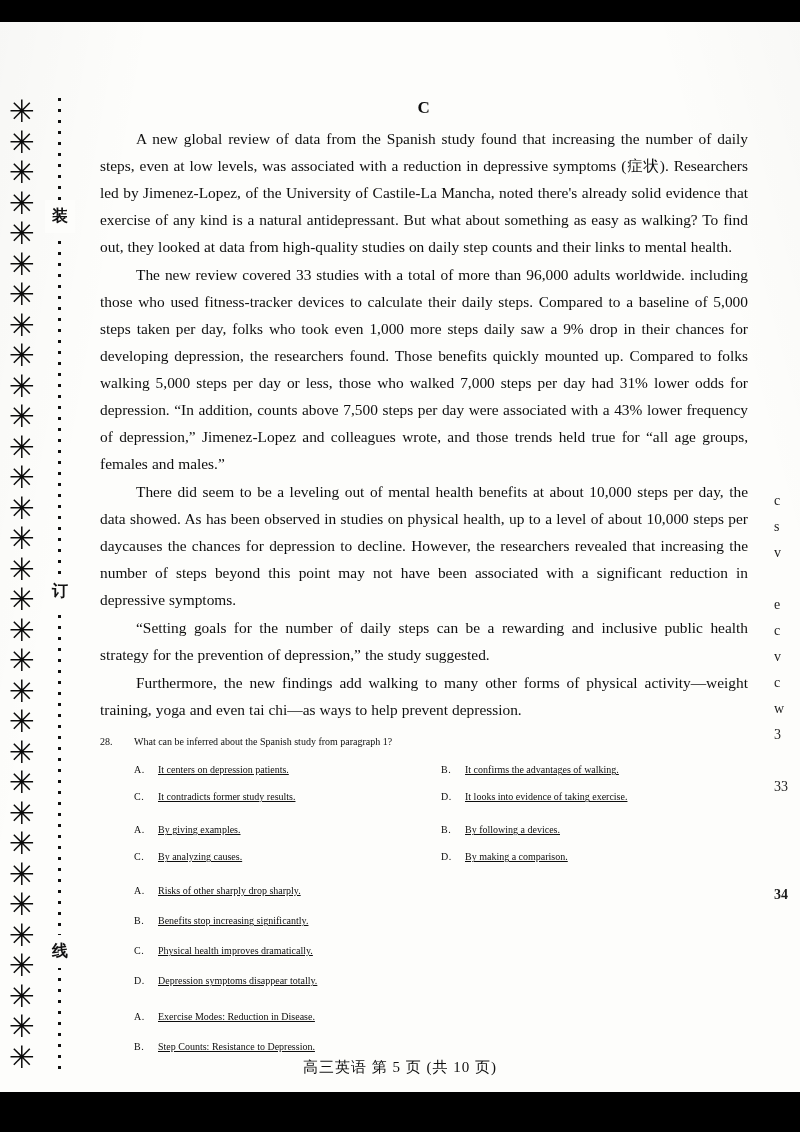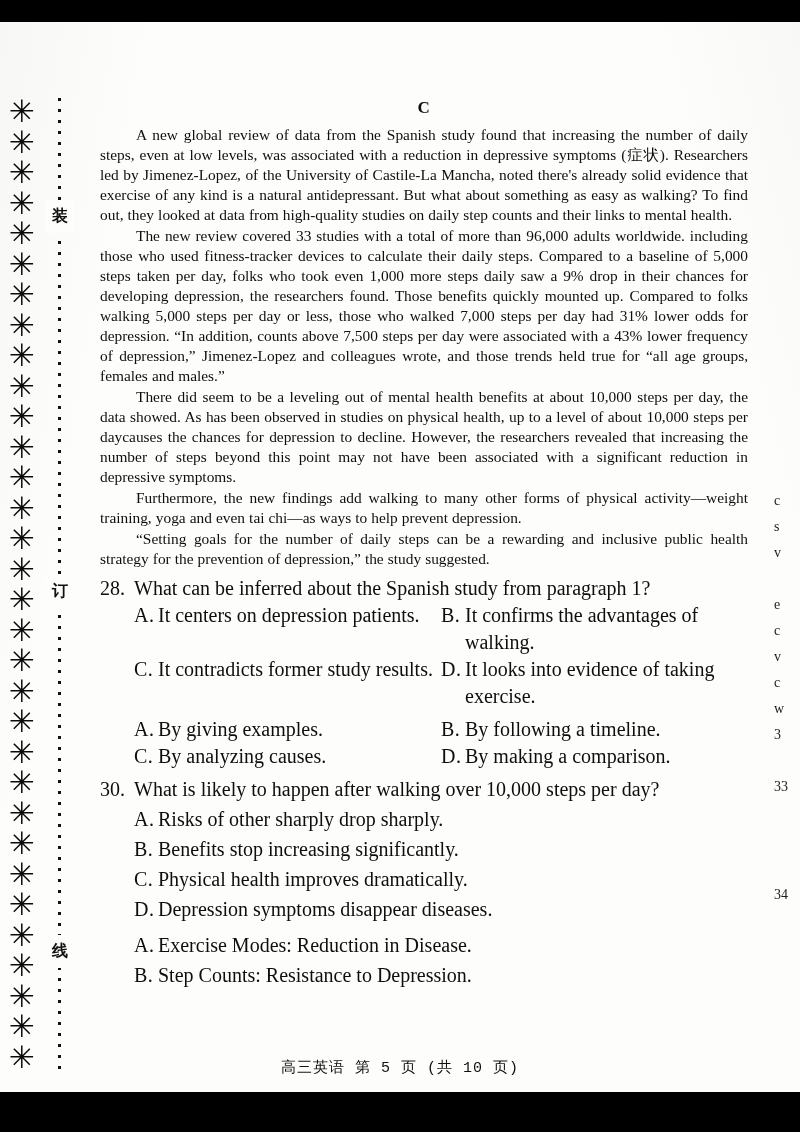--- a/index.html
+++ b/index.html
@@ -103,32 +103,32 @@
     font-size: 17px;
     font-weight: 700;
     color: #0d0d0d;
     margin: 0 0 7px 0;
     letter-spacing: 0.5px;
   }
 
   p.para {
     margin: 0 0 1px 0;
     font-size: 15.4px;
-    line-height: 20px;
+    line-height: 27px;
     color: #0e0e0e;
     text-align: justify;
     text-justify: inter-word;
     text-indent: 36px;
     word-spacing: 0.2px;
   }
 
   
   .question {
     margin-top: 6px;
-    font-size: 20px;
+    font-size: 10px;
     line-height: 26.4px;
     color: #0e0e0e;
   }
   .q-stem {
     display: flex;
     align-items: baseline;
   }
   .q-num {
     width: 34px;
     flex: 0 0 34px;
@@ -156,30 +156,30 @@
   .opts-1col .opt {
     display: flex;
     align-items: baseline;
     line-height: 30px;
   }
   .opt-letter {
     flex: 0 0 auto;
     min-width: 24px;
     letter-spacing: 0.5px;
   }
-  .opt-text { flex: 1; }
+  .opt-text { flex: 1; text-decoration: underline; }
 
   
   .footer {
     position: absolute;
     left: 0;
     top: 1058px;
     width: 800px;
     text-align: center;
-    font-family: Liberation Mono, monospace;
+    font-family: Liberation Serif, serif;
     font-size: 15px;
     color: #101010;
     letter-spacing: 1px;
   }
 
   
   .bleed {
     position: absolute;
     right: 0;
     top: 470px;
@@ -245,22 +245,22 @@
   <div class="bind-char c3">线</div>
 
   <div class="column">
 
     <div class="section-letter">C</div>
 
     <div id="passage-host">
         <p class="para">A new global review of data from the Spanish study found that increasing the number of daily steps, even at low levels, was associated with a reduction in depressive symptoms (症状). Researchers led by Jimenez-Lopez, of the University of Castile-La Mancha, noted there's already solid evidence that exercise of any kind is a natural antidepressant. But what about something as easy as walking? To find out, they looked at data from high-quality studies on daily step counts and their links to mental health.</p>
         <p class="para">The new review covered 33 studies with a total of more than 96,000 adults worldwide. including those who used fitness-tracker devices to calculate their daily steps. Compared to a baseline of 5,000 steps taken per day, folks who took even 1,000 more steps daily saw a 9% drop in their chances for developing depression, the researchers found. Those benefits quickly mounted up. Compared to folks walking 5,000 steps per day or less, those who walked 7,000 steps per day had 31% lower odds for depression. “In addition, counts above 7,500 steps per day were associated with a 43% lower frequency of depression,” Jimenez-Lopez and colleagues wrote, and those trends held true for “all age groups, females and males.”</p>
         <p class="para">There did seem to be a leveling out of mental health benefits at about 10,000 steps per day, the data showed. As has been observed in studies on physical health, up to a level of about 10,000 steps per daycauses the chances for depression to decline. However, the researchers revealed that increasing the number of steps beyond this point may not have been associated with a significant reduction in depressive symptoms.</p>
+        <p class="para">“Setting goals for the number of daily steps can be a rewarding and inclusive public health strategy for the prevention of depression,” the study suggested.</p>
         <p class="para">Furthermore, the new findings add walking to many other forms of physical activity—weight training, yoga and even tai chi—as ways to help prevent depression.</p>
-        <p class="para">“Setting goals for the number of daily steps can be a rewarding and inclusive public health strategy for the prevention of depression,” the study suggested.</p>
       </div>
 
     <div id="questions-host">
         <div class="question">
           <div class="q-stem">
             <span class="q-num">28.</span>
             <span class="q-text">What can be inferred about the Spanish study from paragraph 1?</span>
           </div>
           <div class="opts-2col">
             <div class="opt">
@@ -282,53 +282,49 @@
           </div>
         </div>
         <div class="question">
           <div class="opts-2col">
             <div class="opt">
               <span class="opt-letter">A.</span>
               <span class="opt-text">By giving examples.</span>
             </div>
             <div class="opt">
               <span class="opt-letter">B.</span>
-              <span class="opt-text">By following a timeline.</span>
+              <span class="opt-text">By following a devices.</span>
             </div>
             <div class="opt">
               <span class="opt-letter">C.</span>
               <span class="opt-text">By analyzing causes.</span>
             </div>
             <div class="opt">
               <span class="opt-letter">D.</span>
               <span class="opt-text">By making a comparison.</span>
             </div>
           </div>
         </div>
         <div class="question">
-          <div class="q-stem">
-            <span class="q-num">30.</span>
-            <span class="q-text">What is likely to happen after walking over 10,000 steps per day?</span>
-          </div>
           <div class="opts-1col">
             <div class="opt">
               <span class="opt-letter">A.</span>
               <span class="opt-text">Risks of other sharply drop sharply.</span>
             </div>
             <div class="opt">
               <span class="opt-letter">B.</span>
               <span class="opt-text">Benefits stop increasing significantly.</span>
             </div>
             <div class="opt">
               <span class="opt-letter">C.</span>
               <span class="opt-text">Physical health improves dramatically.</span>
             </div>
             <div class="opt">
               <span class="opt-letter">D.</span>
-              <span class="opt-text">Depression symptoms disappear diseases.</span>
+              <span class="opt-text">Depression symptoms disappear totally.</span>
             </div>
           </div>
         </div>
         <div class="question">
           <div class="opts-1col">
             <div class="opt">
               <span class="opt-letter">A.</span>
               <span class="opt-text">Exercise Modes: Reduction in Disease.</span>
             </div>
             <div class="opt">
@@ -345,21 +341,21 @@
       <div class="frag" style="top: 18px;">c</div>
       <div class="frag" style="top: 44px;">s</div>
       <div class="frag" style="top: 70px;">v</div>
       <div class="frag" style="top: 122px;">e</div>
       <div class="frag" style="top: 148px;">c</div>
       <div class="frag" style="top: 174px;">v</div>
       <div class="frag" style="top: 200px;">c</div>
       <div class="frag" style="top: 226px;">w</div>
       <div class="frag" style="top: 252px;">3</div>
       <div class="frag" style="top: 304px; text-align: center;">33</div>
-      <div class="frag" style="top: 412px;">34</div>
+      <div class="frag" style="top: 412px; font-weight: bold;">34</div>
       <div class="frag" style="top: 516px;">35.</div>
     </div>
 
   <div class="footer">高三英语  第 5 页 (共 10 页)</div>
 
   <div class="scan-edge bottom"></div>
 
 </div>
 
 </body></html>

